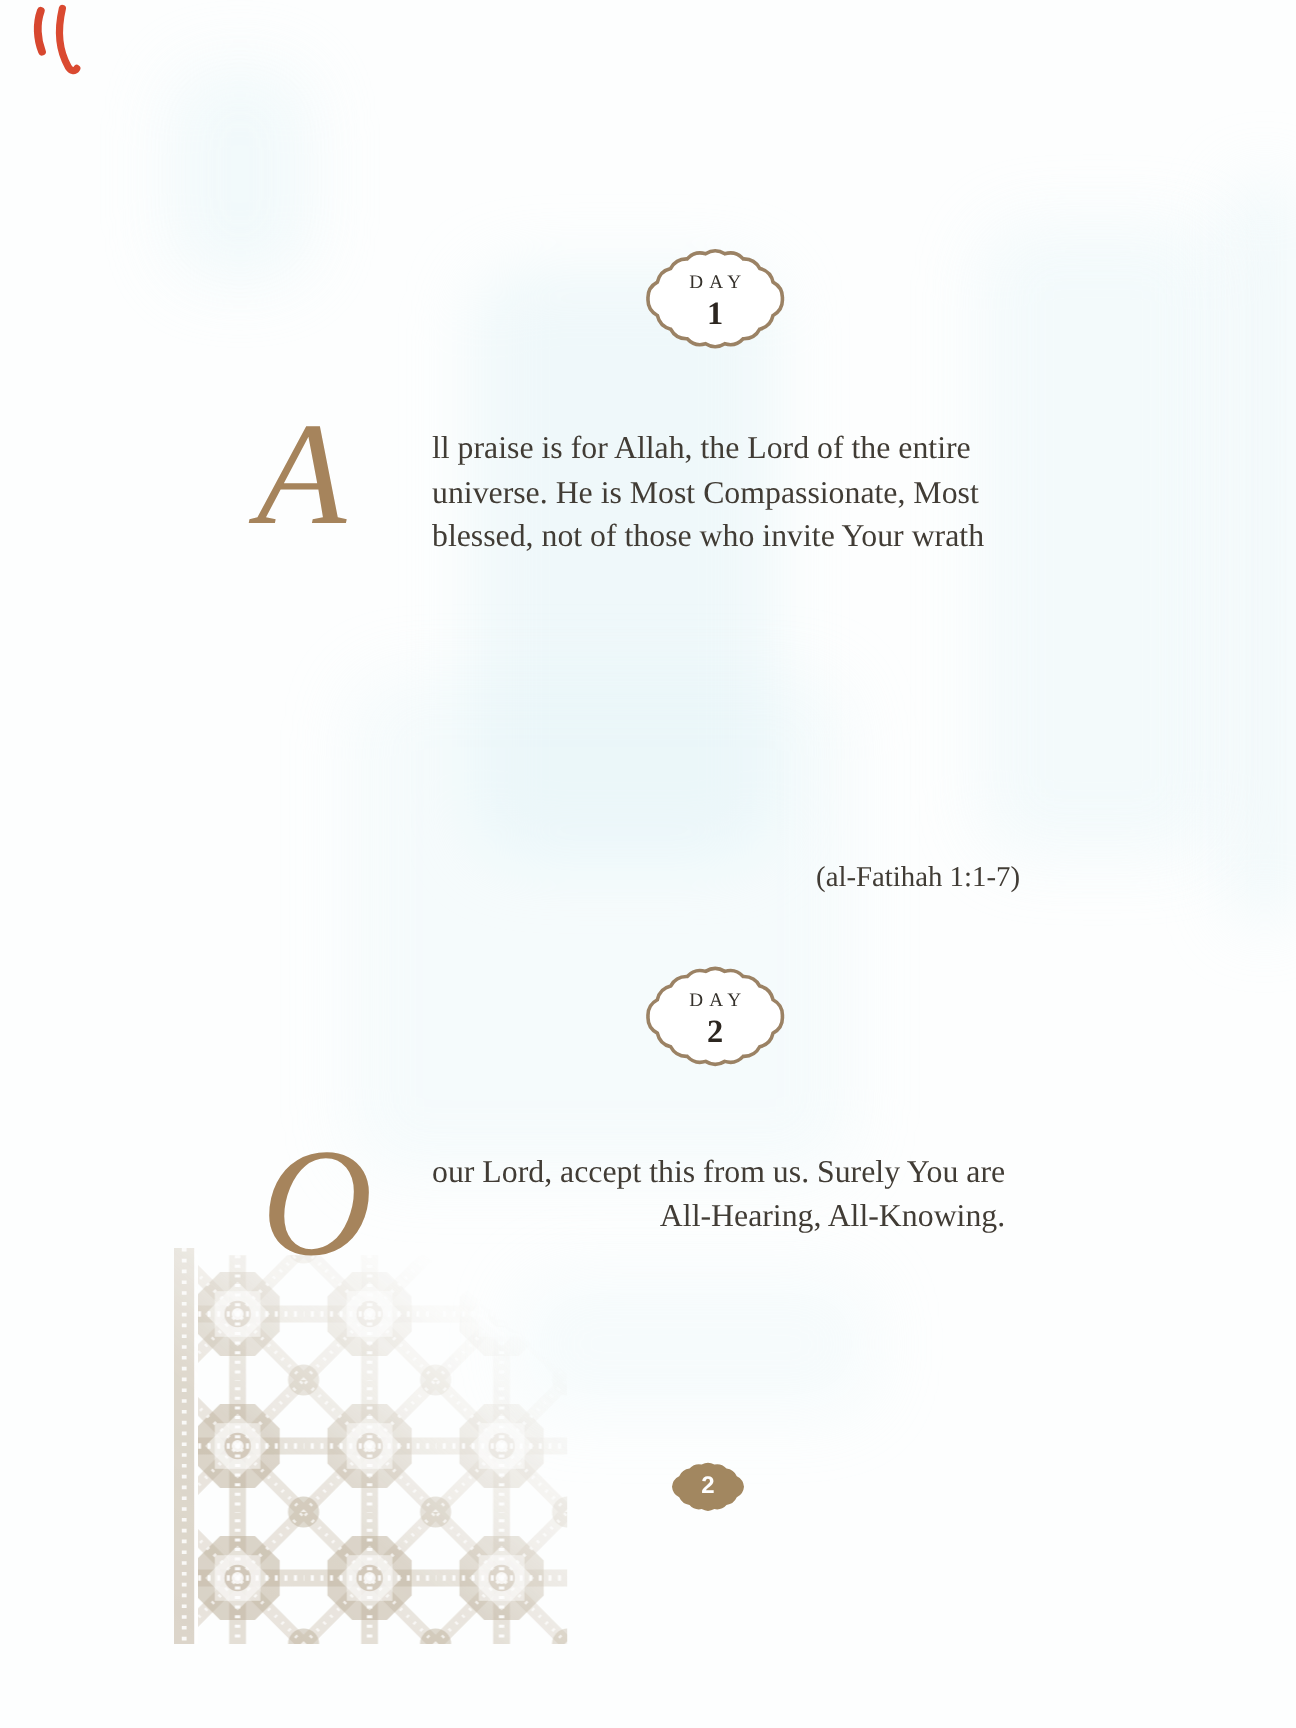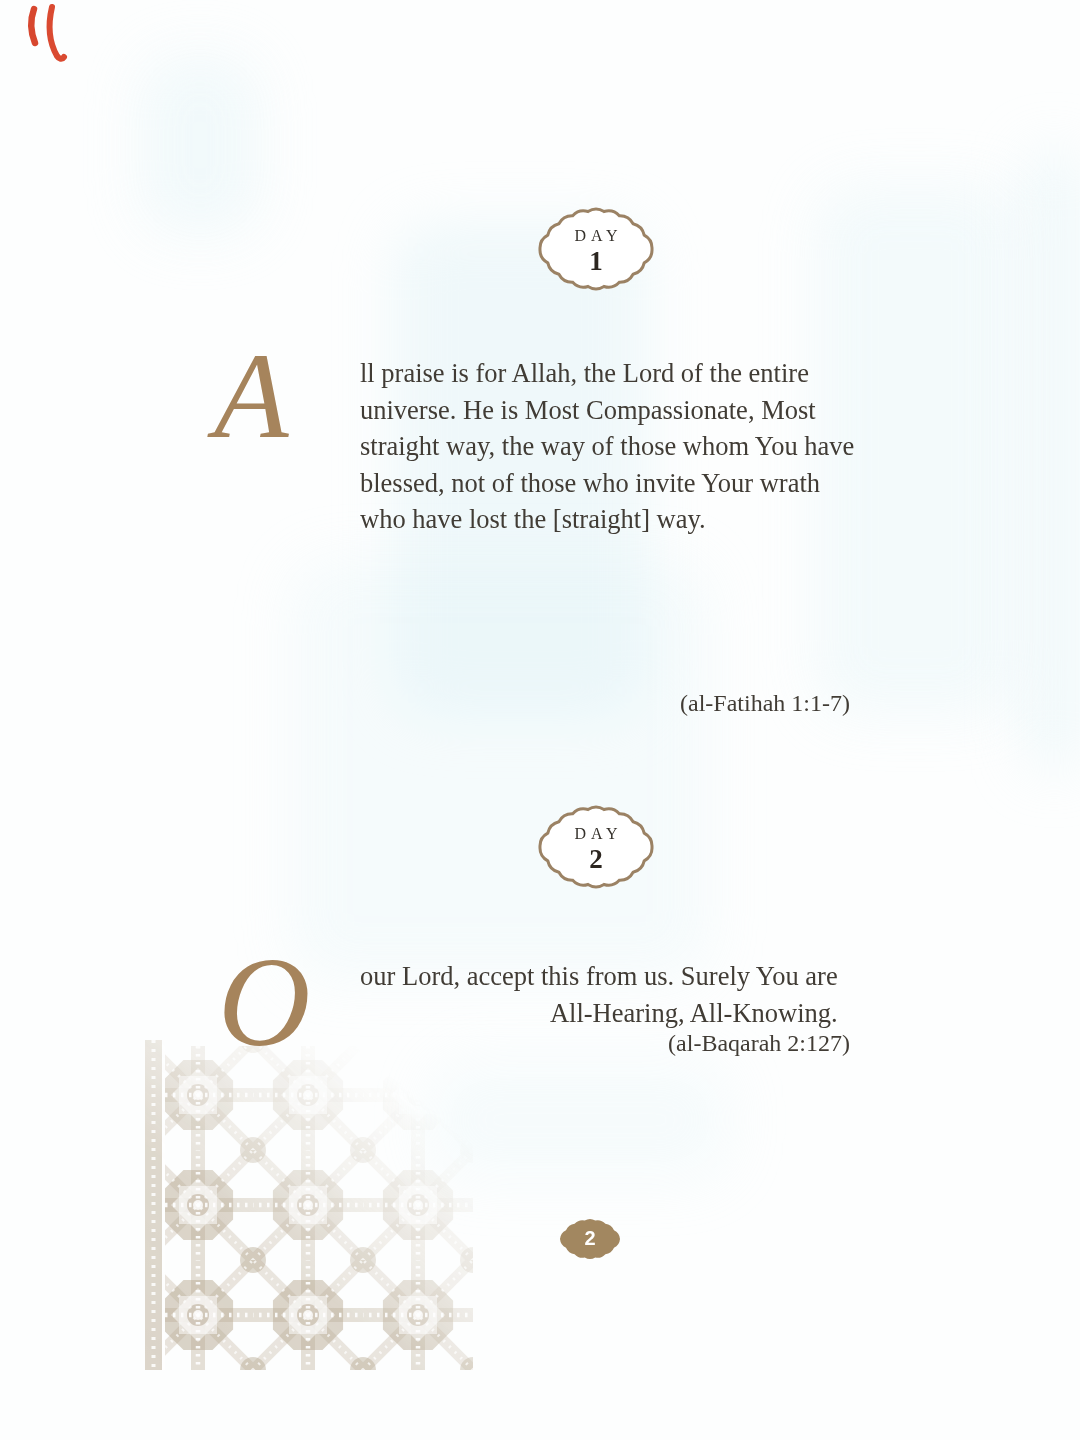--- a/index.html
+++ b/index.html
@@ -48,21 +48,21 @@
   
   .verse{position:absolute;left:332px;color:var(--body-text,#413c35);margin-left:28px;}
   .verse .vline{
     font-size:26.5px;line-height:36.6px;white-space:nowrap;
   }
   .verse1{top:355px;}
   .verse2{top:958px;text-align:right;}
 
   .citation{
     position:absolute;left:330px;width:520px;text-align:right;
-    font-size:24px;color:var(--body-text,#413c35);
+    font-size:24px;color:var(--body-text,#413c35);margin-top:28px;
   }
   .cite1{top:690px;}
   .cite2{top:1030px;}
 
   
   .page-badge{position:absolute;left:557px;top:1217px;width:66px;height:44px;}
   .page-badge svg{position:absolute;left:0;top:0;}
   .page-num{
     position:absolute;left:0;right:0;top:0;height:44px;line-height:43px;
     text-align:center;color:#ffffff;font-weight:bold;font-size:20px;
@@ -94,40 +94,37 @@
       <path class="badge-outline" d="M5.0,43.0 Q4.5,33.6 12.8,29.1 Q14.8,19.9 23.9,17.7 Q28.3,9.4 37.7,9.7 Q44.0,2.8 53.0,5.5 Q61.0,0.5 69.0,5.5 Q78.0,2.8 84.3,9.7 Q93.7,9.4 98.1,17.7 Q107.2,19.9 109.2,29.1 Q117.5,33.6 117.0,43.0 Q117.5,52.4 109.2,56.9 Q107.2,66.1 98.1,68.3 Q93.7,76.6 84.3,76.3 Q78.0,83.2 69.0,80.5 Q61.0,85.5 53.0,80.5 Q44.0,83.2 37.7,76.3 Q28.3,76.6 23.9,68.3 Q14.8,66.1 12.8,56.9 Q4.5,52.4 5.0,43.0 Z"></path>
     </svg>
     <div class="day-label">DAY</div>
     <div class="day-number">1</div>
   </div>
 
   <div class="dropcap a">A</div>
   <div class="verse verse1">
       <div class="vline">ll praise is for Allah, the Lord of the entire</div>
       <div class="vline">universe. He is Most Compassionate, Most</div>
-      <div class="vline">straight way, the way of those whom You have</div>
       <div class="vline">blessed, not of those who invite Your wrath</div>
-      <div class="vline">who have lost the [straight] way.</div>
     </div>
   <div class="citation cite1">(al-Fatihah 1:1-7)</div>
 
   <div class="day-badge" style="left:535px;top:804px;">
     <svg width="122" height="86" viewBox="0 0 122 86">
       <path class="badge-outline" d="M5.0,43.0 Q4.5,33.6 12.8,29.1 Q14.8,19.9 23.9,17.7 Q28.3,9.4 37.7,9.7 Q44.0,2.8 53.0,5.5 Q61.0,0.5 69.0,5.5 Q78.0,2.8 84.3,9.7 Q93.7,9.4 98.1,17.7 Q107.2,19.9 109.2,29.1 Q117.5,33.6 117.0,43.0 Q117.5,52.4 109.2,56.9 Q107.2,66.1 98.1,68.3 Q93.7,76.6 84.3,76.3 Q78.0,83.2 69.0,80.5 Q61.0,85.5 53.0,80.5 Q44.0,83.2 37.7,76.3 Q28.3,76.6 23.9,68.3 Q14.8,66.1 12.8,56.9 Q4.5,52.4 5.0,43.0 Z"></path>
     </svg>
     <div class="day-label">DAY</div>
     <div class="day-number">2</div>
   </div>
 
   <div class="dropcap o">O</div>
   <div class="verse verse2">
       <div class="vline">our Lord, accept this from us. Surely You are</div>
       <div class="vline">All-Hearing, All-Knowing.</div>
     </div>
-  <div class="citation cite2">(al-Baqarah 2:127)</div>
 
   <div class="page-badge">
     <svg width="66" height="44" viewBox="0 0 66 44">
       <path class="badge-fill" d="M3.0,22.0 Q3.5,15.9 9.0,13.2 Q11.5,7.6 17.6,6.8 Q21.7,2.2 27.7,3.4 Q33.0,0.4 38.3,3.4 Q44.3,2.2 48.4,6.8 Q54.5,7.6 57.0,13.2 Q62.5,15.9 63.0,22.0 Q62.5,28.1 57.0,30.8 Q54.5,36.4 48.4,37.2 Q44.3,41.8 38.3,40.6 Q33.0,43.6 27.7,40.6 Q21.7,41.8 17.6,37.2 Q11.5,36.4 9.0,30.8 Q3.5,28.1 3.0,22.0 Z"></path>
     </svg>
     <div class="page-num">2</div>
   </div>
 
   <svg class="ornament" width="330" height="330" viewBox="0 0 330 330">
     <defs>

